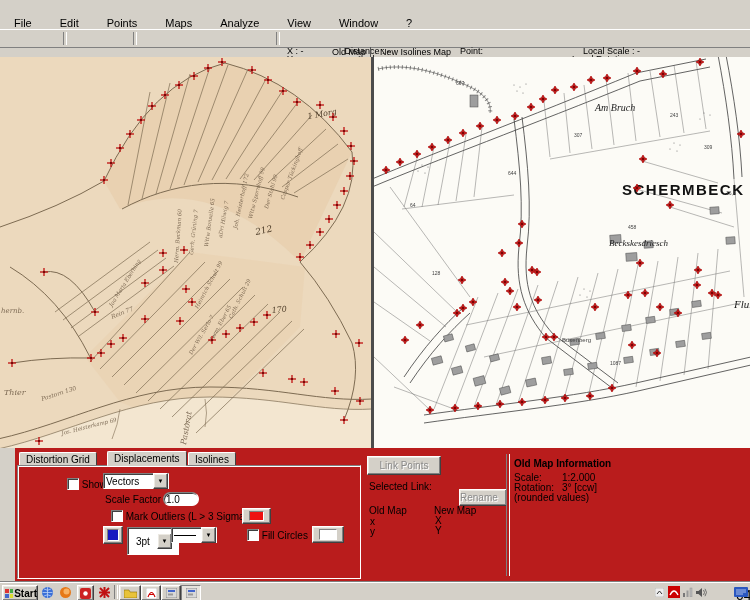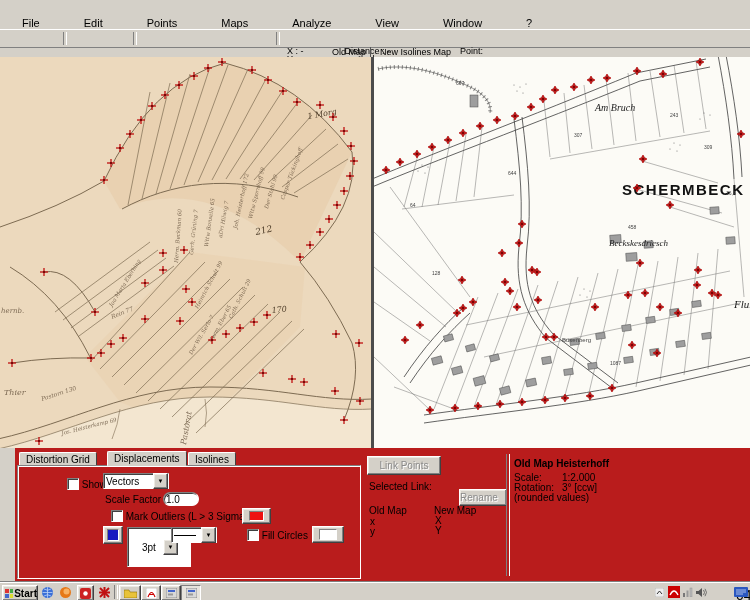--- a/index.html
+++ b/index.html
@@ -16,21 +16,21 @@
   #titlebar{left:0;top:0;width:750px;height:17px;
     background:linear-gradient(90deg,#16377c 0%,#2d5aa7 55%,#8fa9d6 100%);
     color:#fff;display:flex;align-items:center;}
   #titlebar .ttl{font-size:11px;font-weight:bold;margin-left:3px;white-space:nowrap;}
   .winbtn{width:14px;height:12px;font-size:9px;line-height:10px;text-align:center;
     color:#000;margin-left:1px;}
   #win-controls{position:absolute;right:2px;top:2px;display:flex;}
   
   #menubar{left:0;top:17px;width:750px;height:12px;display:flex;align-items:center;
     font-size:11px;color:#000;border-bottom:1px solid #fff;}
-  #menubar span{padding:0 22px;}
+  #menubar span{padding:0 14px;}
   
   #toolbar{left:0;top:30px;width:750px;height:17px;border-bottom:1px solid #808080;}
   .tbtn{position:absolute;top:1px;height:15px;display:flex;align-items:center;justify-content:center;margin-top:35px;}
   .status{position:absolute;top:0;font-size:9px;line-height:8px;color:#000;white-space:pre;}
   .status div{height:8px;}
   
   #paneheader{left:0;top:47px;width:750px;height:10px;font-size:9px;color:#000;
      border-bottom:1px solid #9b988f;}
   #paneheader .cellL{position:absolute;left:0;top:0;width:366px;text-align:right;}
   #paneheader .cellR{position:absolute;left:376px;top:0;}
@@ -164,20 +164,23 @@
 
     <div class="status" style="left:287px;top:1px">
       <div>X : -</div><div>Y : -</div>
     </div>
     <div class="status" style="left:300px;top:1px;width:90px;text-align:right">
       <div>Distance : -</div><div>Angle : -</div>
     </div>
     <div class="status" style="left:460px;top:1px">
       <div>Point:</div><div>-</div>
     </div>
+    <div class="status" style="left:520px;top:1px;width:120px;text-align:right">
+      <div>Local Scale : -</div><div>Local Rotation : -</div>
+    </div>
   </div>
 
   <div id="paneheader" class="abs">
     <div class="cellL" style="padding-right:6px">Old Map</div>
     <div class="hsep"></div>
     <div class="cellR" style="padding-left:4px">New Isolines Map</div>
   </div>
 
   <div id="maps" class="abs">
 
@@ -1006,21 +1009,21 @@
       <span class="cb" style="display:inline-block;vertical-align:middle"></span>
       <span style="vertical-align:middle">Mark Outliers (L &gt; 3 Sigma)</span>
     </div>
     <div class="raised swatch-outer abs" style="left:227px;top:60px;width:27px;height:14px">
       <span class="swatch-inner" style="width:13px;height:8px;background:#ee1111"></span>
     </div>
 
     <div class="raised swatch-outer abs" style="left:88px;top:78px;width:18px;height:16px">
       <span class="swatch-inner" style="width:10px;height:10px;background:#1818c0"></span>
     </div>
-    <div class="dd field abs" style="left:112px;top:79px;width:38px;height:14px;padding:12px">
+    <div class="dd field abs" style="left:112px;top:79px;width:38px;height:14px;padding:6px">
       <span class="val">3pt</span>
       <span class="arrow raised">▼</span>
     </div>
     <div class="dd field abs" style="left:156px;top:79px;width:44px;height:14px;padding:0">
       <span class="val"><span style="display:inline-block;width:22px;border-top:1px solid #000;vertical-align:middle"></span></span>
       <span class="arrow raised">▼</span>
     </div>
     <div class="abs" style="left:232px;top:81px">
       <span class="cb" style="display:inline-block;vertical-align:middle"></span>
       <span style="vertical-align:middle">Fill Circles</span>
@@ -1034,21 +1037,21 @@
     <div class="raised abs disabled" style="left:444px;top:41px;width:46px;height:15px;line-height:15px">Rename</div>
     <span class="abs" style="left:354px;top:57px">Old Map</span>
     <span class="abs" style="left:419px;top:57px">New Map</span>
     <span class="abs" style="left:355px;top:68px">x</span>
     <span class="abs" style="left:420px;top:67px">X</span>
     <span class="abs" style="left:355px;top:78px">y</span>
     <span class="abs" style="left:420px;top:77px">Y</span>
 
     <div class="abs" style="left:491px;top:6px;width:2px;height:122px;border-left:1px solid #808080;border-right:1px solid #fff"></div>
 
-    <span class="abs" style="left:499px;top:10px;font-weight:bold">Old Map Heisterhoff</span>
+    <span class="abs" style="left:499px;top:10px;font-weight:bold">Old Map Information</span>
     <span class="abs" style="left:499px;top:24px">Scale:</span>
     <span class="abs" style="left:547px;top:24px">1:2.000</span>
     <span class="abs" style="left:499px;top:34px">Rotation:</span>
     <span class="abs" style="left:547px;top:34px">3° [ccw]</span>
     <span class="abs" style="left:499px;top:44px">(rounded values)</span>
   </div>
 
   <div id="taskbar" class="abs">
     <div class="raised abs" style="left:2px;top:2px;width:34px;height:14px;display:flex;align-items:center">
       <svg width="9" height="9" style="margin:0 1px 0 2px">

